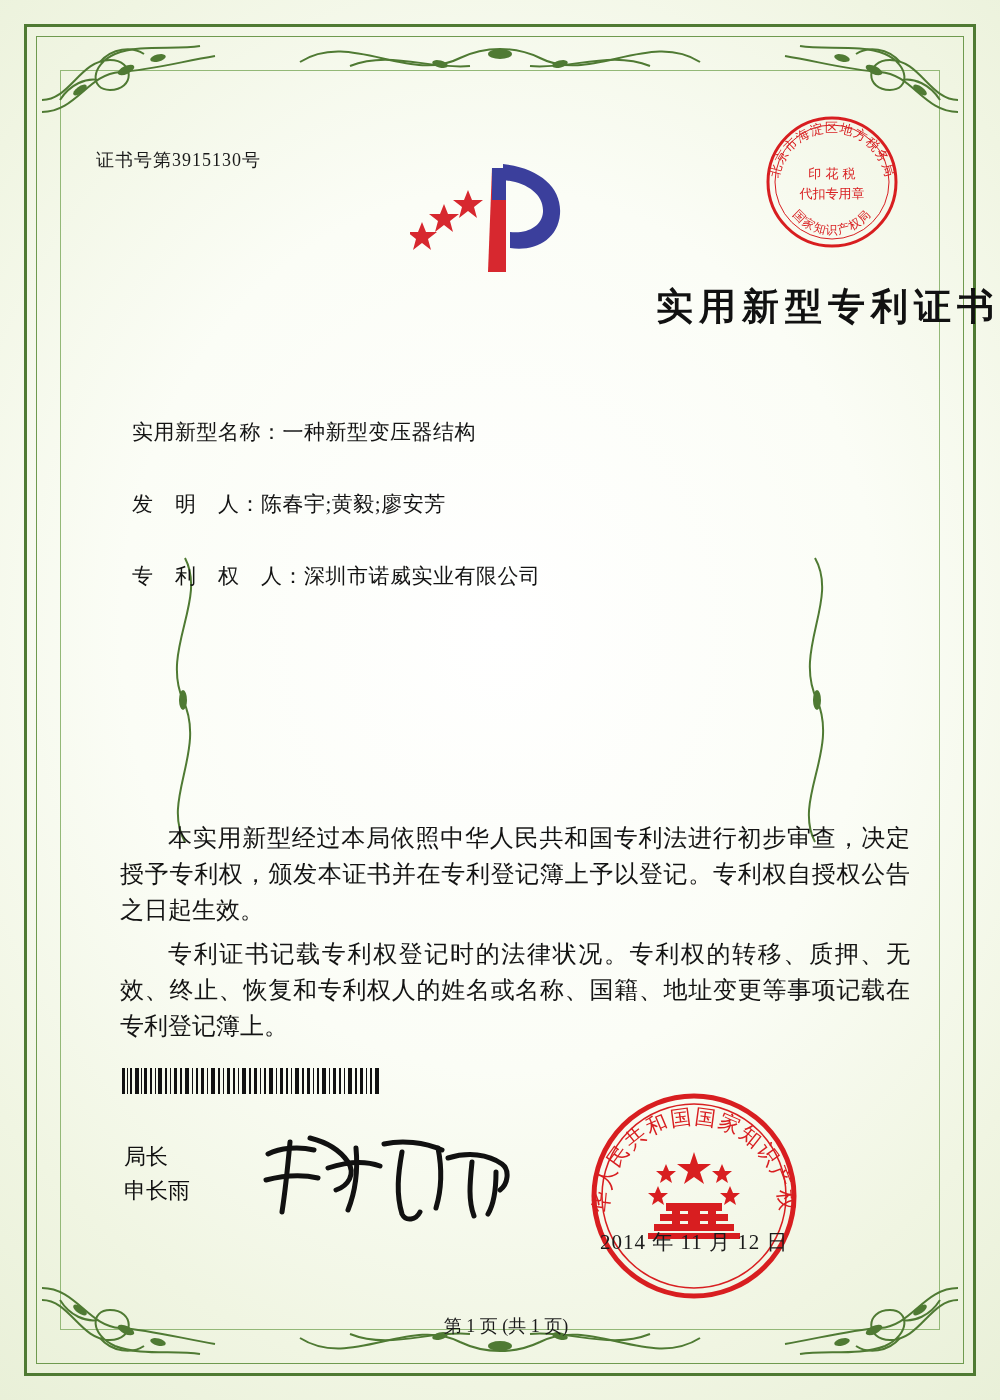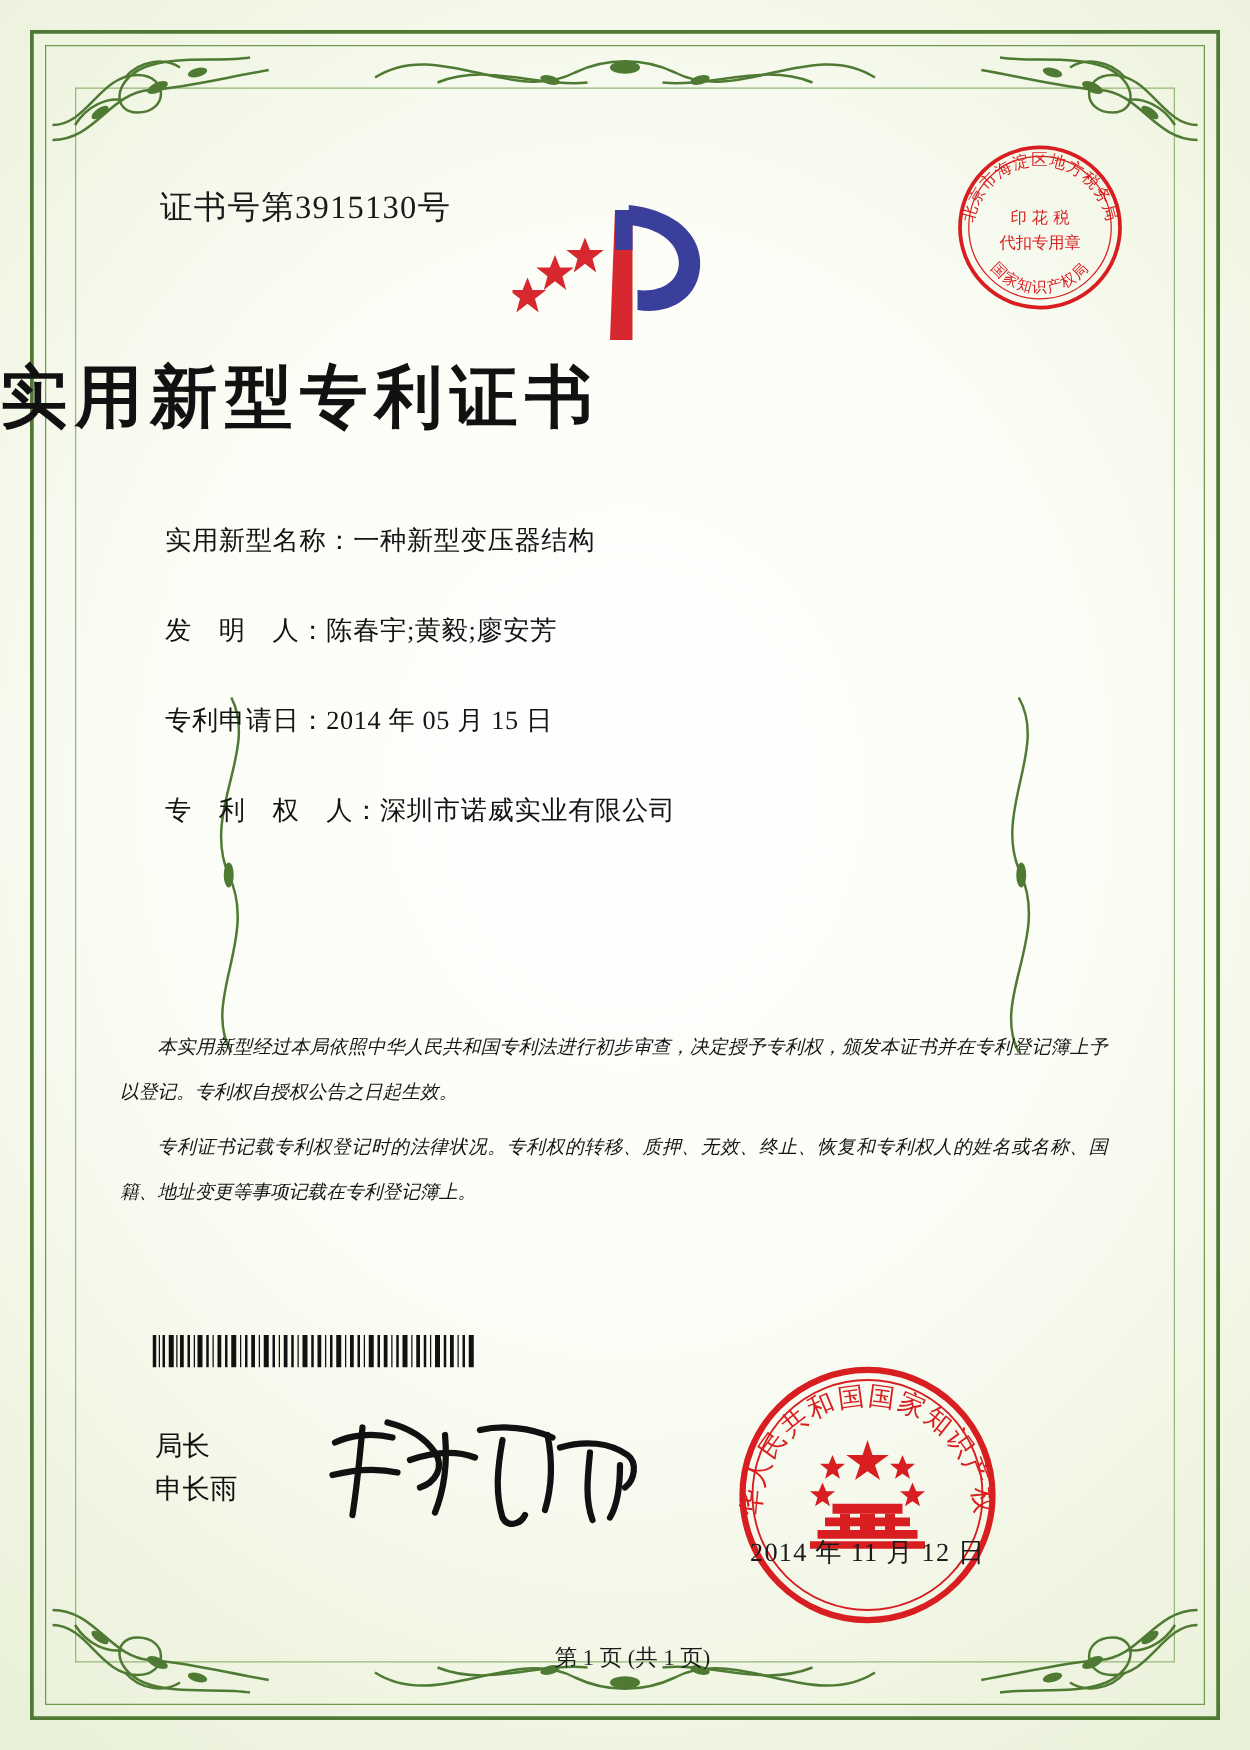--- a/index.html
+++ b/index.html
@@ -75,46 +75,45 @@
 
   
   .content {
     position: absolute;
     left: 0; top: 0; right: 0; bottom: 0;
   }
   .cert-no {
     position: absolute;
     left: 96px;
     top: 148px;
-    font-size: 26px;
+    font-size: 18px;
     letter-spacing: 1px;
     color: #1a1a1a;
     white-space: nowrap;
-    margin-left: 32px;
   }
   .logo {
     position: absolute;
     left: 410px;
     top: 160px;
     width: 170px;
     height: 115px;
   }
   .tax-seal {
     position: absolute;
     right: 98px;
     top: 112px;
     width: 140px;
     height: 140px;
   }
   .doc-title {
     position: absolute;
     left: 0; right: 0;
     top: 282px;
-    text-align: left;
-    font-size: 54px;
+    text-align: right;
+    font-size: 37px;
     font-weight: bold;
     letter-spacing: 6px;
     color: #111111;
     font-family: "DejaVu Serif", "Liberation Serif", serif;
   }
   .fields {
     position: absolute;
     left: 112px;
     top: 418px;
     width: 790px;
@@ -128,28 +127,27 @@
   }
   .field-label {
     display: inline-block;
     margin-left: 20px;
   }
   .field-value {
     display: inline;
   }
   .paras {
     position: absolute;
-    left: 96px;
+    left: 120px;
     top: 820px;
     width: 790px;
-    font-size: 15px;
+    font-size: 24px;
     line-height: 36px;
     color: #141414;
     text-align: justify;
-    font-style: italic;
   }
   .para {
     text-indent: 2em;
     margin-bottom: 8px;
   }
   .barcode {
     position: absolute;
     left: 122px;
     top: 1068px;
     width: 262px;
@@ -332,23 +330,20 @@
     </svg>
 
     <div class="doc-title">实用新型专利证书</div>
 
     <div class="fields">
       <div class="field-row">
         <span class="field-label">实用新型名称：</span><span class="field-value">一种新型变压器结构</span>
       </div>
       <div class="field-row">
         <span class="field-label">发　明　人：</span><span class="field-value">陈春宇;黄毅;廖安芳</span>
-      </div>
-      <div class="field-row">
-        <span class="field-label">专利申请日：</span><span class="field-value">2014 年 05 月 15 日</span>
       </div>
       <div class="field-row">
         <span class="field-label">专　利　权　人：</span><span class="field-value">深圳市诺威实业有限公司</span>
       </div>
     </div>
 
     <div class="paras">
       <div class="para">本实用新型经过本局依照中华人民共和国专利法进行初步审查，决定授予专利权，颁发本证书并在专利登记簿上予以登记。专利权自授权公告之日起生效。</div>
       <div class="para">专利证书记载专利权登记时的法律状况。专利权的转移、质押、无效、终止、恢复和专利权人的姓名或名称、国籍、地址变更等事项记载在专利登记簿上。</div>
     </div>

